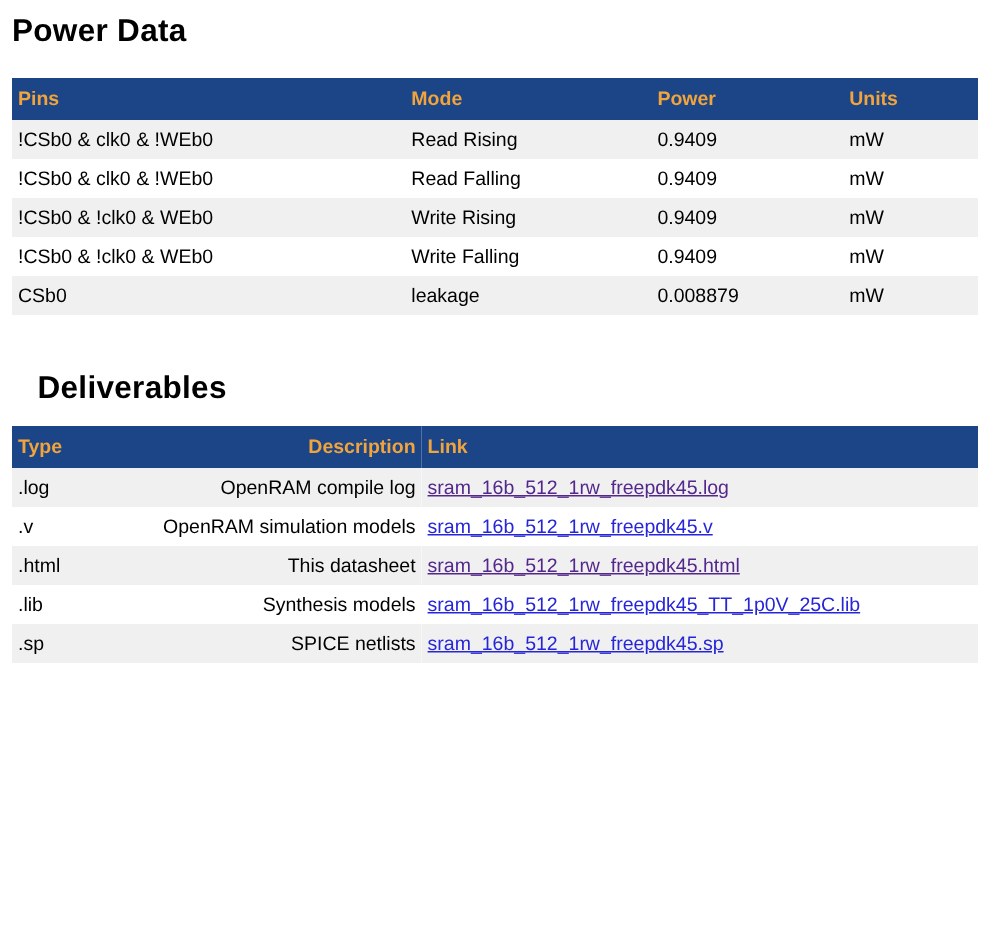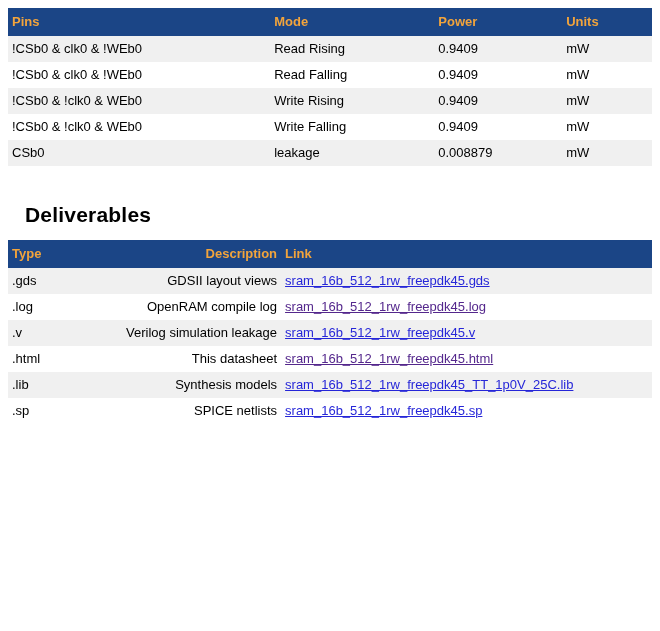--- a/index.html
+++ b/index.html
@@ -81,20 +81,21 @@
   a.file-link.visited {
     color: var(--link-visited, #54278C);
   }
 </style>
 </head>
 <body>
 
 <main>
 
   <section>
+    <h2 id="title-power" class="section-title">Power Data</h2>
     <table class="data-table power" data-table="sections.power">
       <thead>
           <tr>
             <th>Pins</th>
             <th>Mode</th>
             <th>Power</th>
             <th>Units</th>
           </tr>
         </thead>
       <tbody>
@@ -140,32 +141,27 @@
     <table class="data-table deliver" data-table="sections.deliverables">
       <thead>
           <tr>
             <th>Type</th>
             <th>Description</th>
             <th>Link</th>
           </tr>
         </thead>
       <tbody>
           <tr>
-            <td>.gds</td>
-            <td>GDSII layout views</td>
-            <td><a href="#" class="file-link">sram_16b_512_1rw_freepdk45.gds</a></td>
-          </tr>
-          <tr>
             <td>.log</td>
             <td>OpenRAM compile log</td>
             <td><a href="#" class="file-link visited">sram_16b_512_1rw_freepdk45.log</a></td>
           </tr>
           <tr>
             <td>.v</td>
-            <td>Verilog simulation leakage</td>
+            <td>OpenRAM simulation models</td>
             <td><a href="#" class="file-link">sram_16b_512_1rw_freepdk45.v</a></td>
           </tr>
           <tr>
             <td>.html</td>
             <td>This datasheet</td>
             <td><a href="#" class="file-link visited">sram_16b_512_1rw_freepdk45.html</a></td>
           </tr>
           <tr>
             <td>.lib</td>
             <td>Synthesis models</td>

